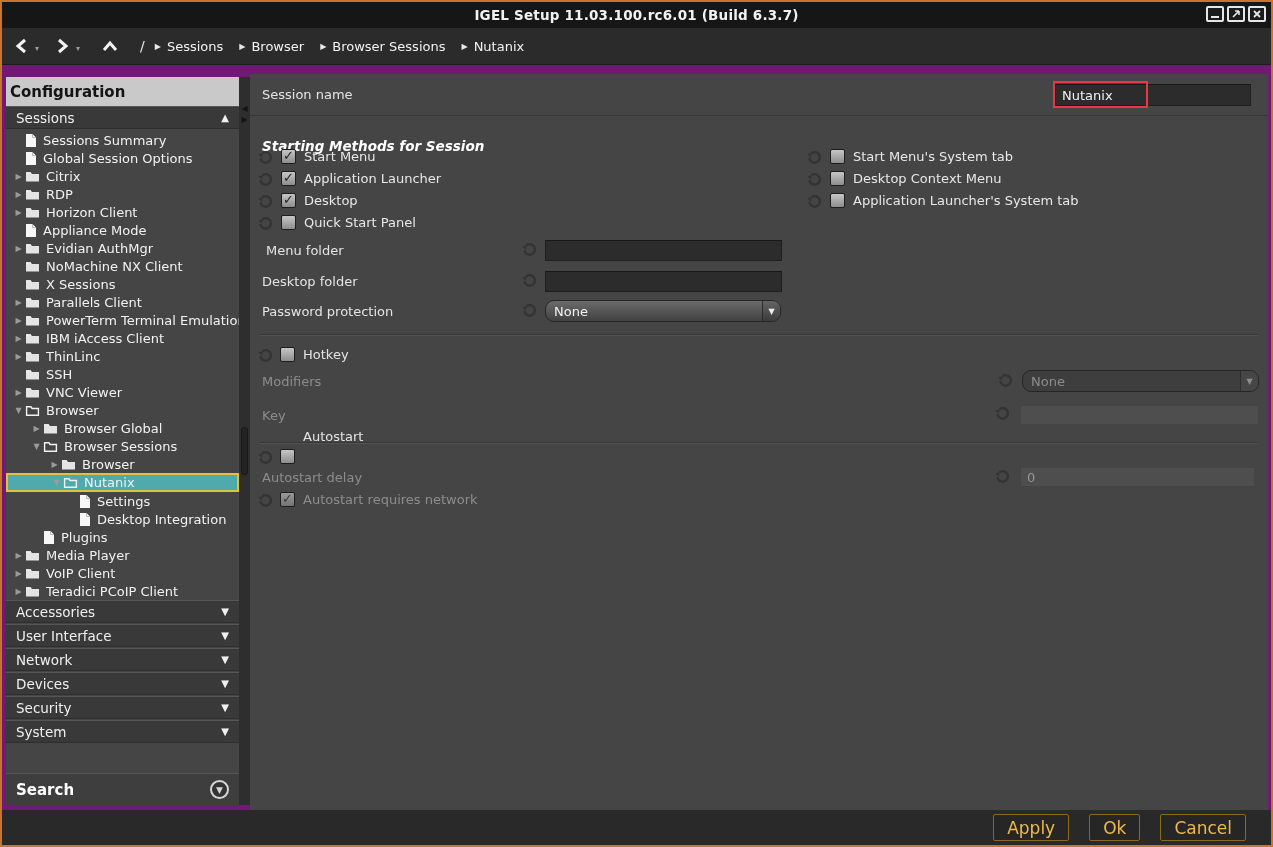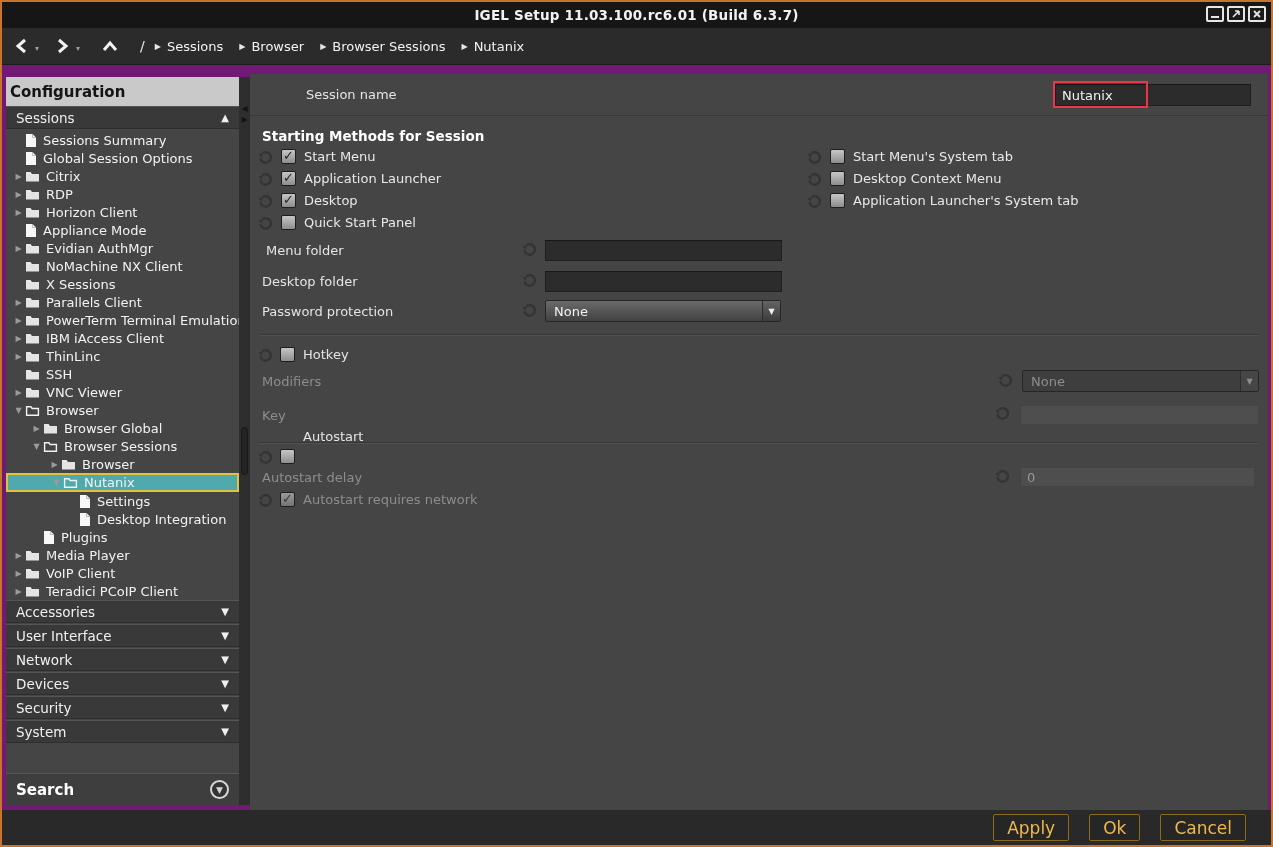--- a/index.html
+++ b/index.html
@@ -45,21 +45,21 @@
   .lbl{position:absolute;color:#e4e4e4;font-size:13px;white-space:nowrap;}
   .lbl.dis{color:#8d8d8d;}
   .boldlbl{position:absolute;color:#fff;font-size:13.5px;font-weight:bold;}
   .sep{position:absolute;left:10px;width:998px;height:0;border-top:1px solid #373737;border-bottom:1px solid #525252;}
   .row-session-border{position:absolute;left:0;top:41px;width:100%;border-top:1px solid #383838;}
 
   .tinput{position:absolute;background:#2c2c2c;border:1px solid #1f1f1f;border-top-color:#181818;color:#f2f2f2;font-size:13px;padding:0 6px;outline:none;}
   .tinput.dis{background:#4e4e4e;border:1px solid #444;color:#979797;}
   .red-hl{position:absolute;border:2px solid #ea3648;pointer-events:none;}
 
-  .dropdown{position:absolute;height:22px;border:1px solid #262626;border-radius:2px;background:linear-gradient(#6b6b6b,#414141);display:flex;align-items:center;overflow:hidden;}
+  .dropdown{position:absolute;height:22px;border:1px solid #262626;border-radius:9px;background:linear-gradient(#6b6b6b,#414141);display:flex;align-items:center;overflow:hidden;}
   .dropdown .dval{flex:1;color:#f2f2f2;font-size:13px;padding-left:8px;}
   .dropdown .darr{width:18px;height:100%;border-left:1px solid #2d2d2d;display:flex;align-items:center;justify-content:center;color:#ededed;font-size:8px;background:linear-gradient(#646464,#3c3c3c);}
   .dropdown.dis{background:#3e3e3e;}
   .dropdown.dis .dval{color:#8d8d8d;}
   .dropdown.dis .darr{background:#464646;color:#8d8d8d;}
 
   .reset{position:absolute;color:#343434;width:16px;height:16px;}
   .reset svg{display:block;}
   .cb{position:absolute;width:15px;height:15px;background:linear-gradient(#c6c6c6,#8d8d8d);border:1px solid #1d1d1d;border-radius:2px;display:flex;align-items:center;justify-content:center;}
   .cb.checked::after{content:"✓";color:#232323;font-size:13px;font-weight:bold;margin-top:-2px;}
@@ -446,26 +446,26 @@
     </div>
   </div>
 
   <div class="vstrip">
     <div class="split-arrows">◀<br>▶</div>
     <div class="vthumb"></div>
   </div>
 
   <div class="main">
 
-    <span class="lbl" style="left:12px;top:13px;margin-left:44px;">Session name</span>
+    <span class="lbl" style="left:12px;top:13px;">Session name</span>
     <input class="tinput" style="left: 805px; top: 10px; width: 196px; height: 22px;" value="Nutanix">
     <div class="red-hl" style="left:803px;top:7px;width:95px;height:27px;"></div>
     <div class="row-session-border"></div>
 
-    <span class="boldlbl" style="left:12px;top:54px;">Starting Methods for Session</span>
+    <span class="boldlbl" style="left:12px;top:64px;font-style:italic;">Starting Methods for Session</span>
     <div id="cb-left">
         <div class="cbl-row">
           <span class="reset">
             <svg width="15" height="15" viewBox="0 0 16 16">
               <path d="M4.8 3.4 A5.6 5.6 0 1 1 2.6 8.6" fill="none" stroke="currentColor" stroke-width="2.6"></path>
               <path d="M0.4 4.6 L5.4 3.4 L3.8 8.2 Z" fill="currentColor"></path>
             </svg>
           </span>
           <span class="cb checked"></span>
           <span class="cblabel">Start Menu</span>

